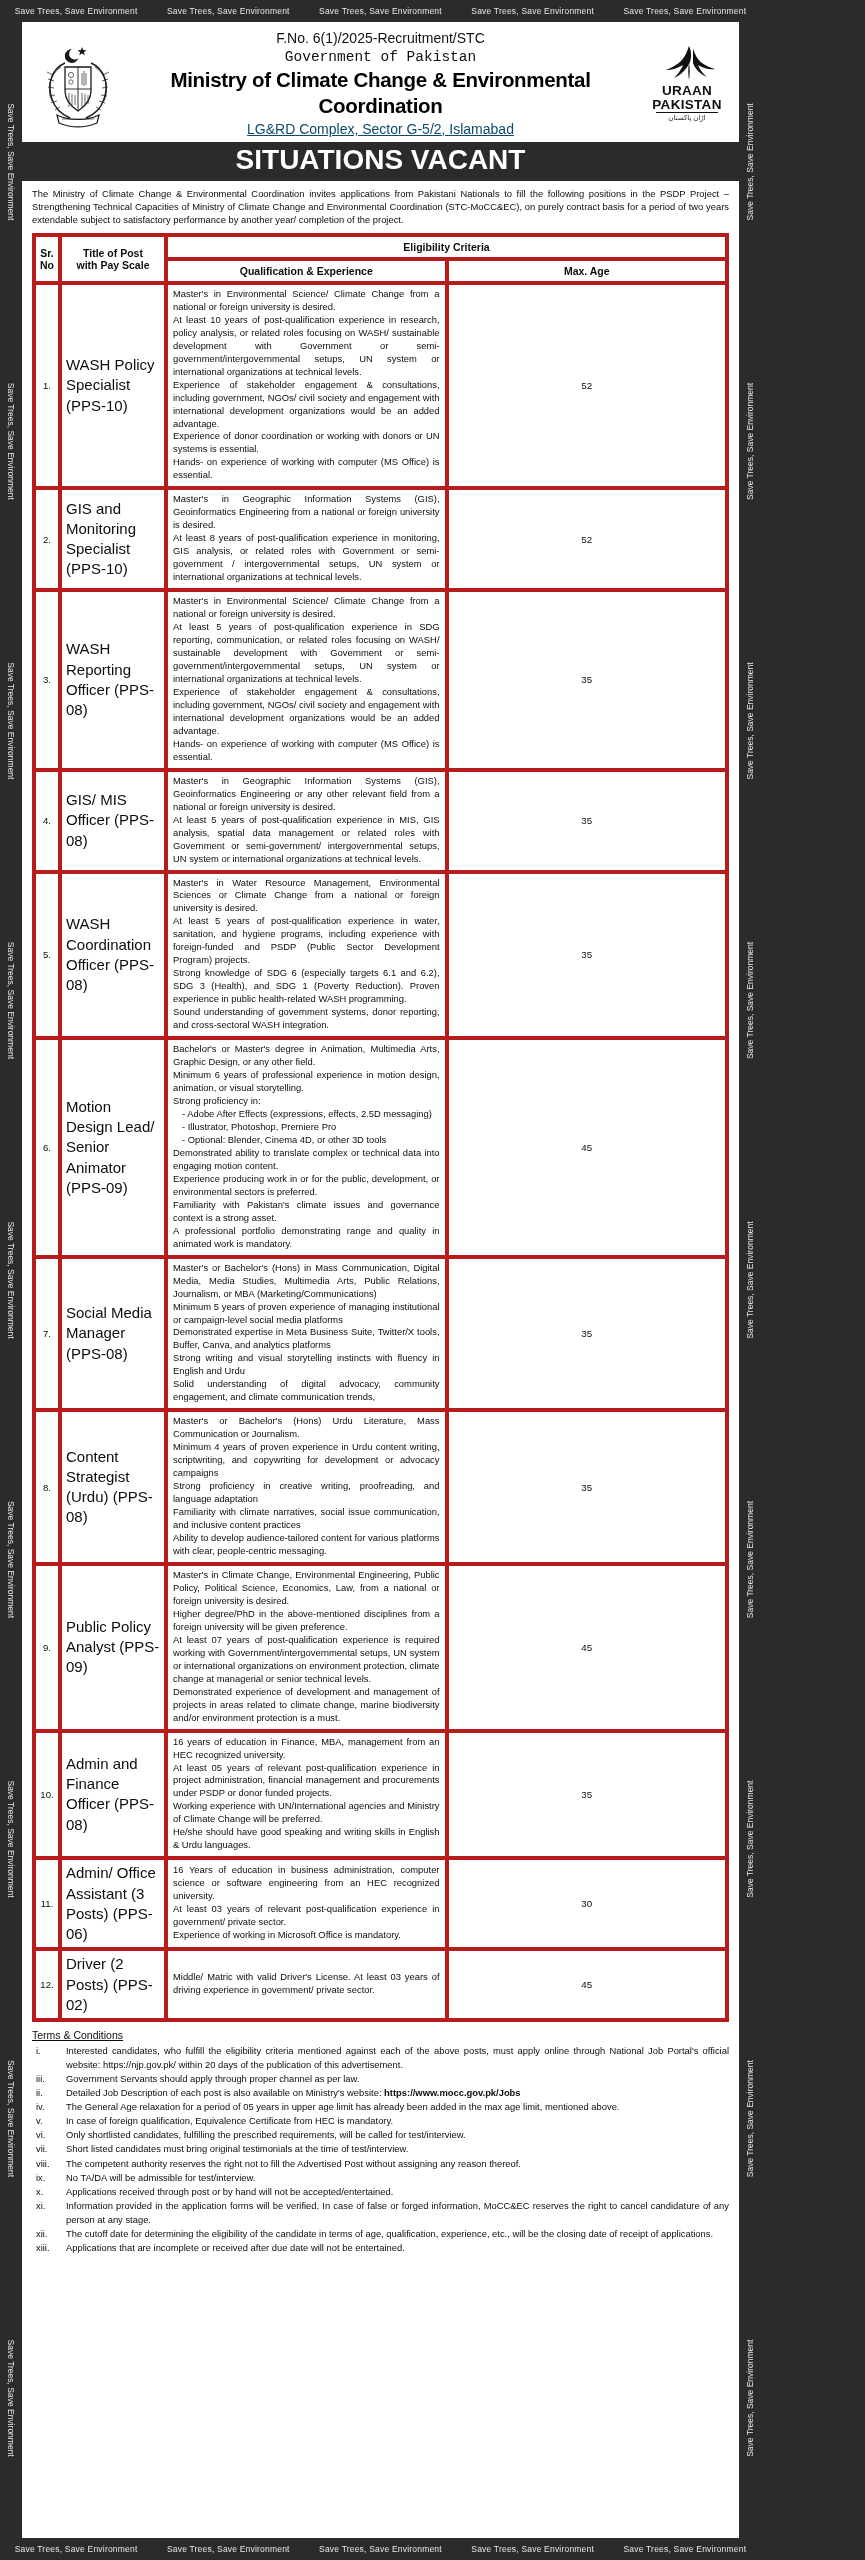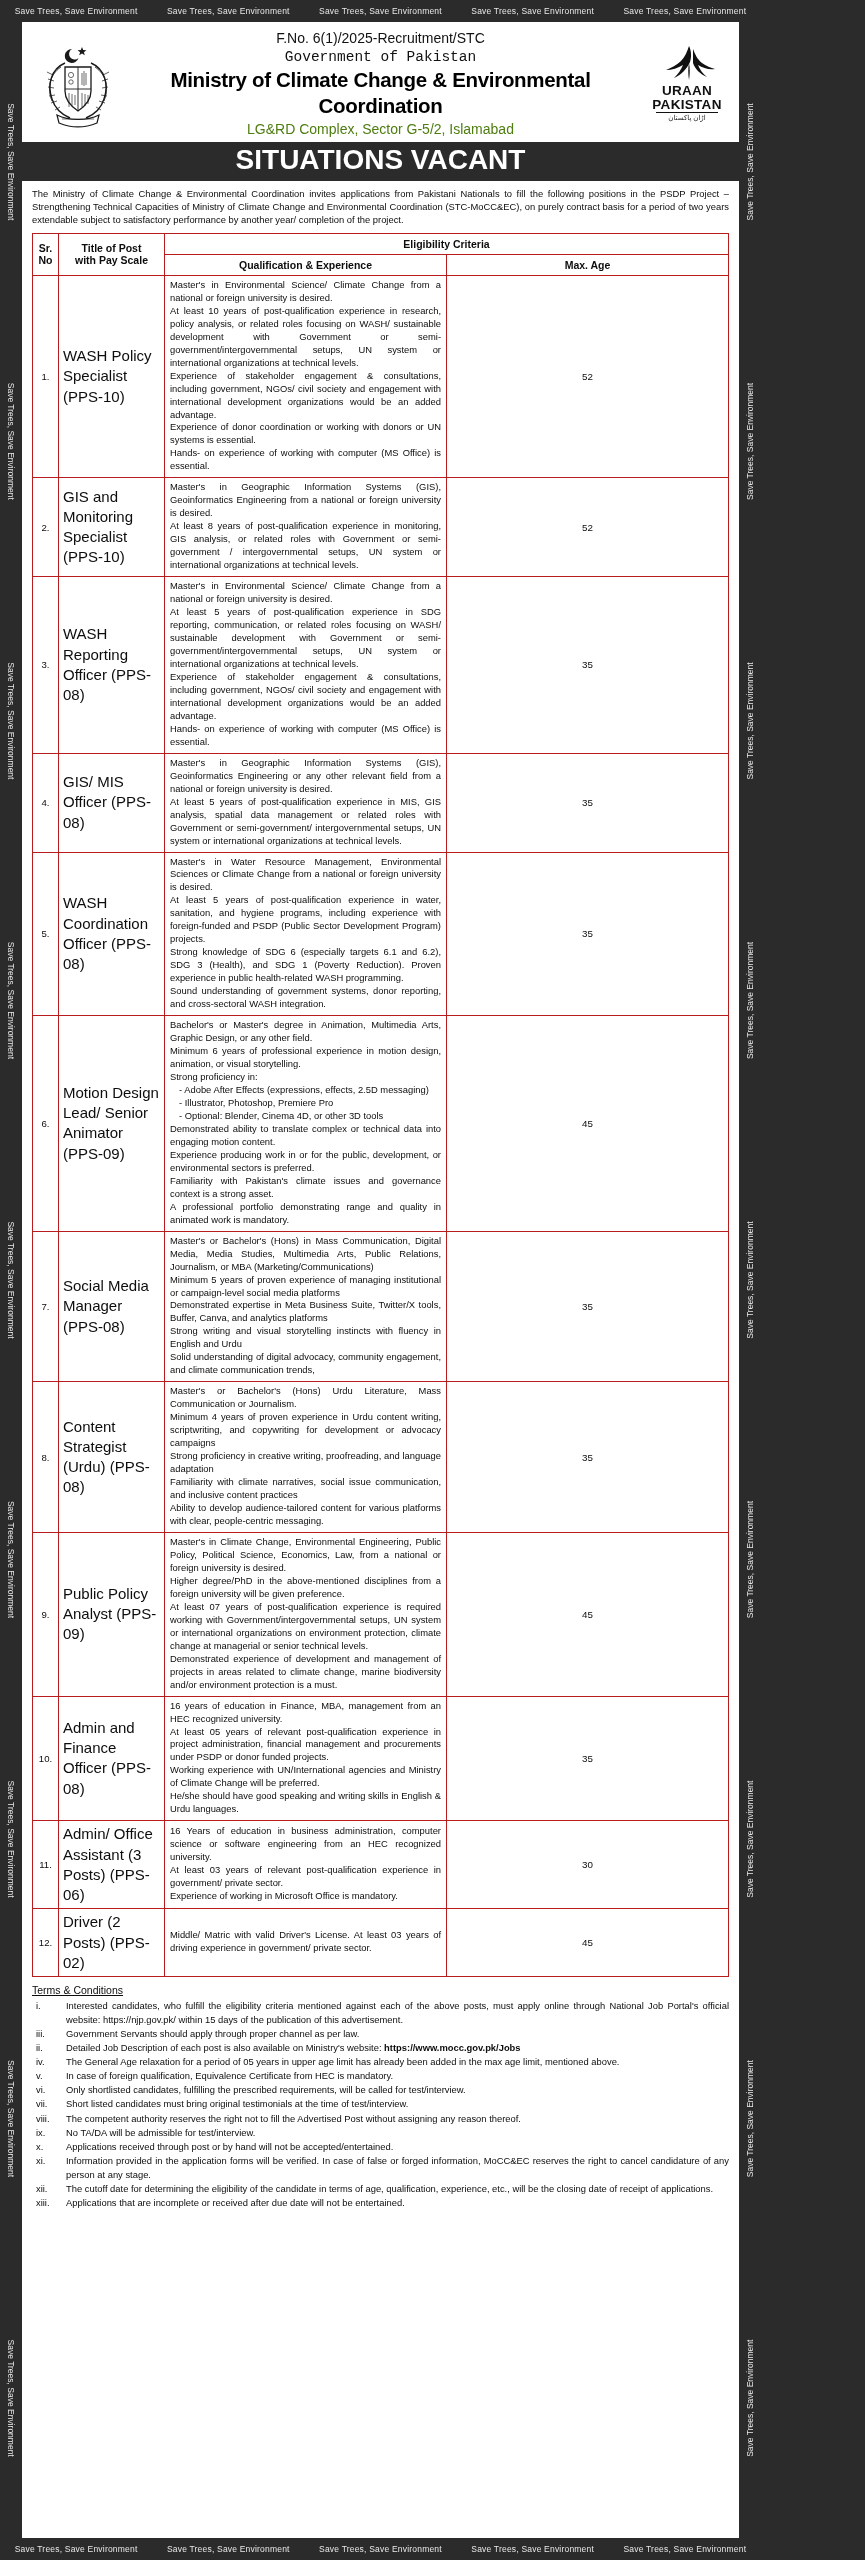--- a/index.html
+++ b/index.html
@@ -111,23 +111,24 @@
   .ministry {
     font-size: 20.5px;
     font-weight: bold;
     color: #000;
     line-height: 1.25;
     letter-spacing: -0.3px;
     margin-top: 1px;
   }
   .address {
     font-size: 14px;
-    color: #4d7c0f;
+    color: #0c4a6e;
     line-height: 1.3;
     margin-top: 1px;
+    text-decoration: underline;
   }
 
   
   .emblem-svg { display: block; margin: 0 auto; }
 
   .uraan {
     display: inline-block;
     text-align: center;
     line-height: 1;
     margin-left: 8px;
@@ -174,21 +175,21 @@
     margin-bottom: 6px;
   }
 
   
   table.posts {
     width: 100%;
     border-collapse: collapse;
     table-layout: fixed;
   }
   table.posts th, table.posts td {
-    border: 1px solid #b91c1c;
+    border: 4px solid #b91c1c;
     vertical-align: middle;
     color: #0d0d0d;
   }
   table.posts th {
     text-align: center;
     font-size: 10.5px;
     font-weight: bold;
     padding: 4px 2px;
   }
   .col-sr { width: 26px; }
@@ -522,21 +523,21 @@
               </td>
               <td class="age">45</td>
             </tr>
           </tbody>
       </table>
 
       <div class="terms-title">Terms &amp; Conditions</div>
       <ol class="terms" id="terms-list">
           <li>
             <span class="num">i.</span>
-            <span class="txt">Interested candidates, who fulfill the eligibility criteria mentioned against each of the above posts, must apply online through National Job Portal's official website: https://njp.gov.pk/ within 15 days of the publication of this advertisement.</span>
+            <span class="txt">Interested candidates, who fulfill the eligibility criteria mentioned against each of the above posts, must apply online through National Job Portal's official website: https://njp.gov.pk/ within 20 days of the publication of this advertisement.</span>
           </li>
           <li>
             <span class="num">iii.</span>
             <span class="txt">Government Servants should apply through proper channel as per law.</span>
           </li>
           <li>
             <span class="num">ii.</span>
             <span class="txt">Detailed Job Description of each post is also available on Ministry's website: <span class="bold">https://www.mocc.gov.pk/Jobs</span></span>
           </li>
           <li>

